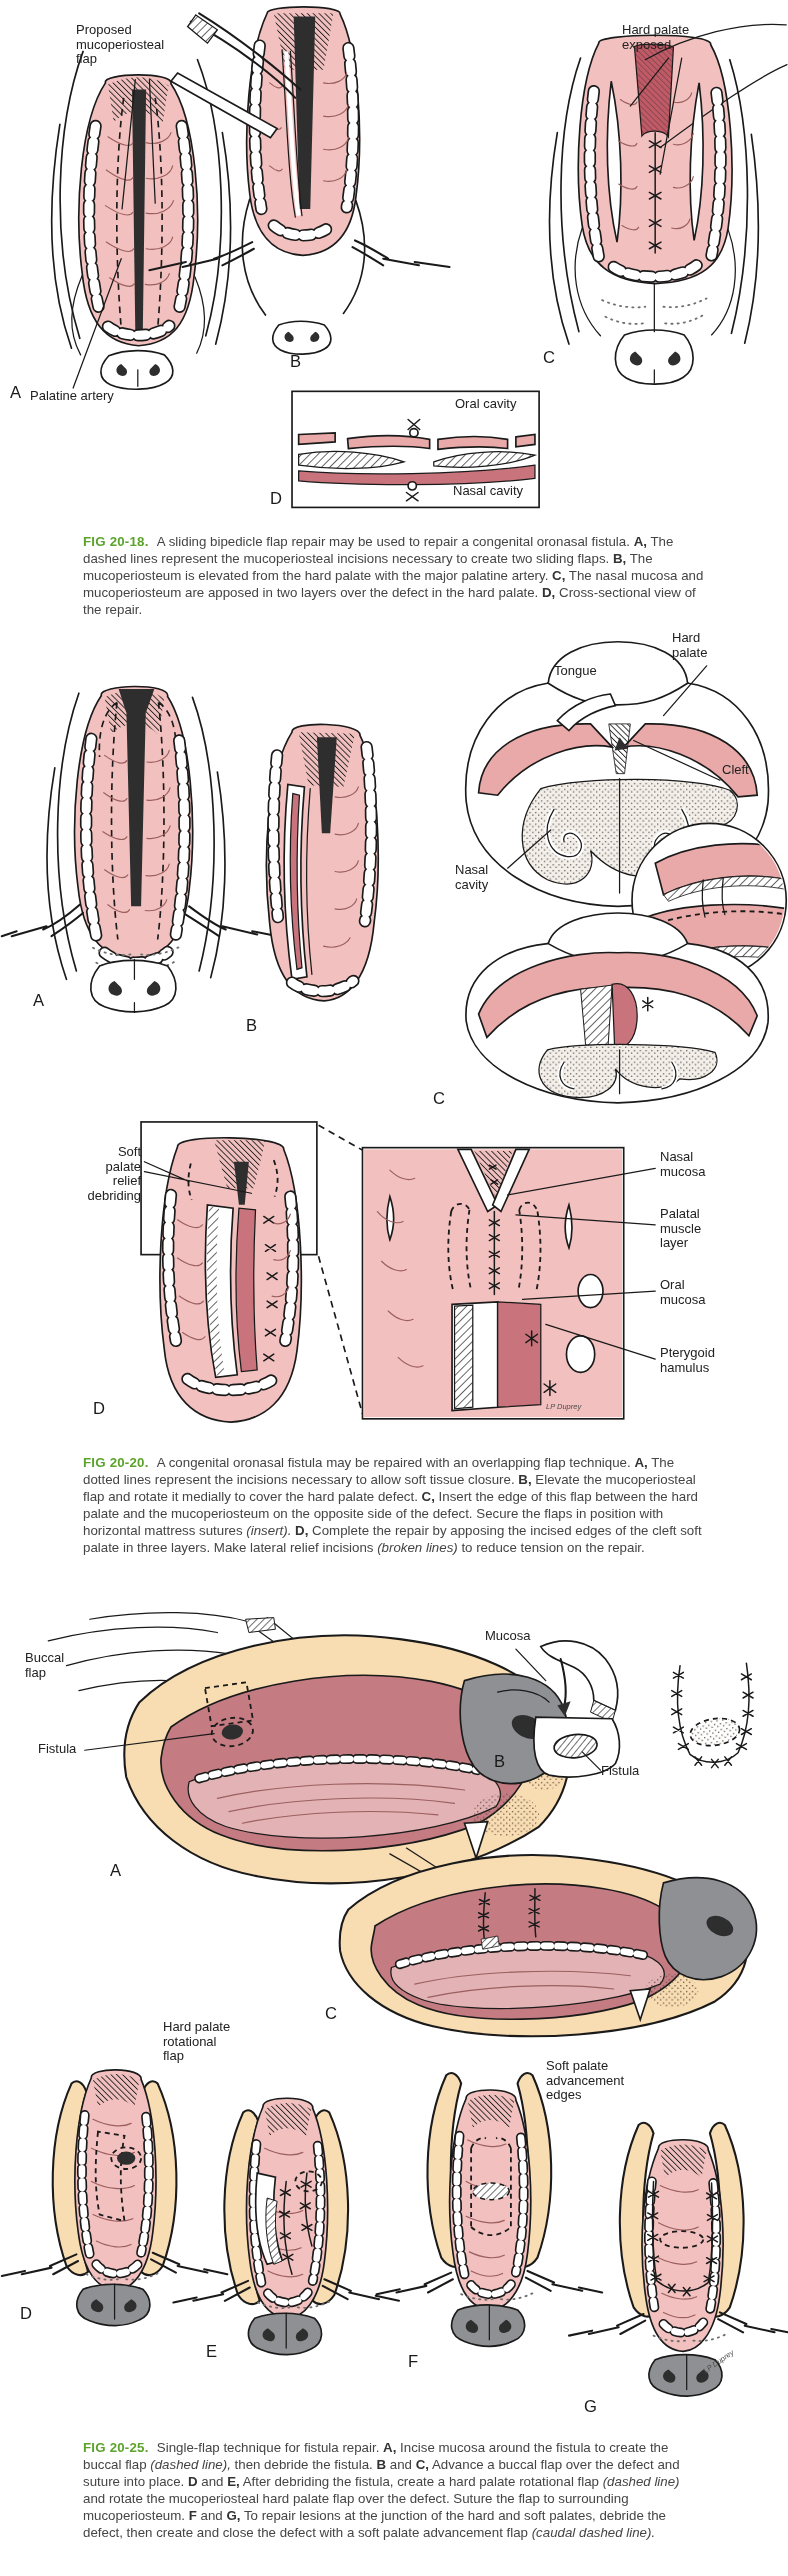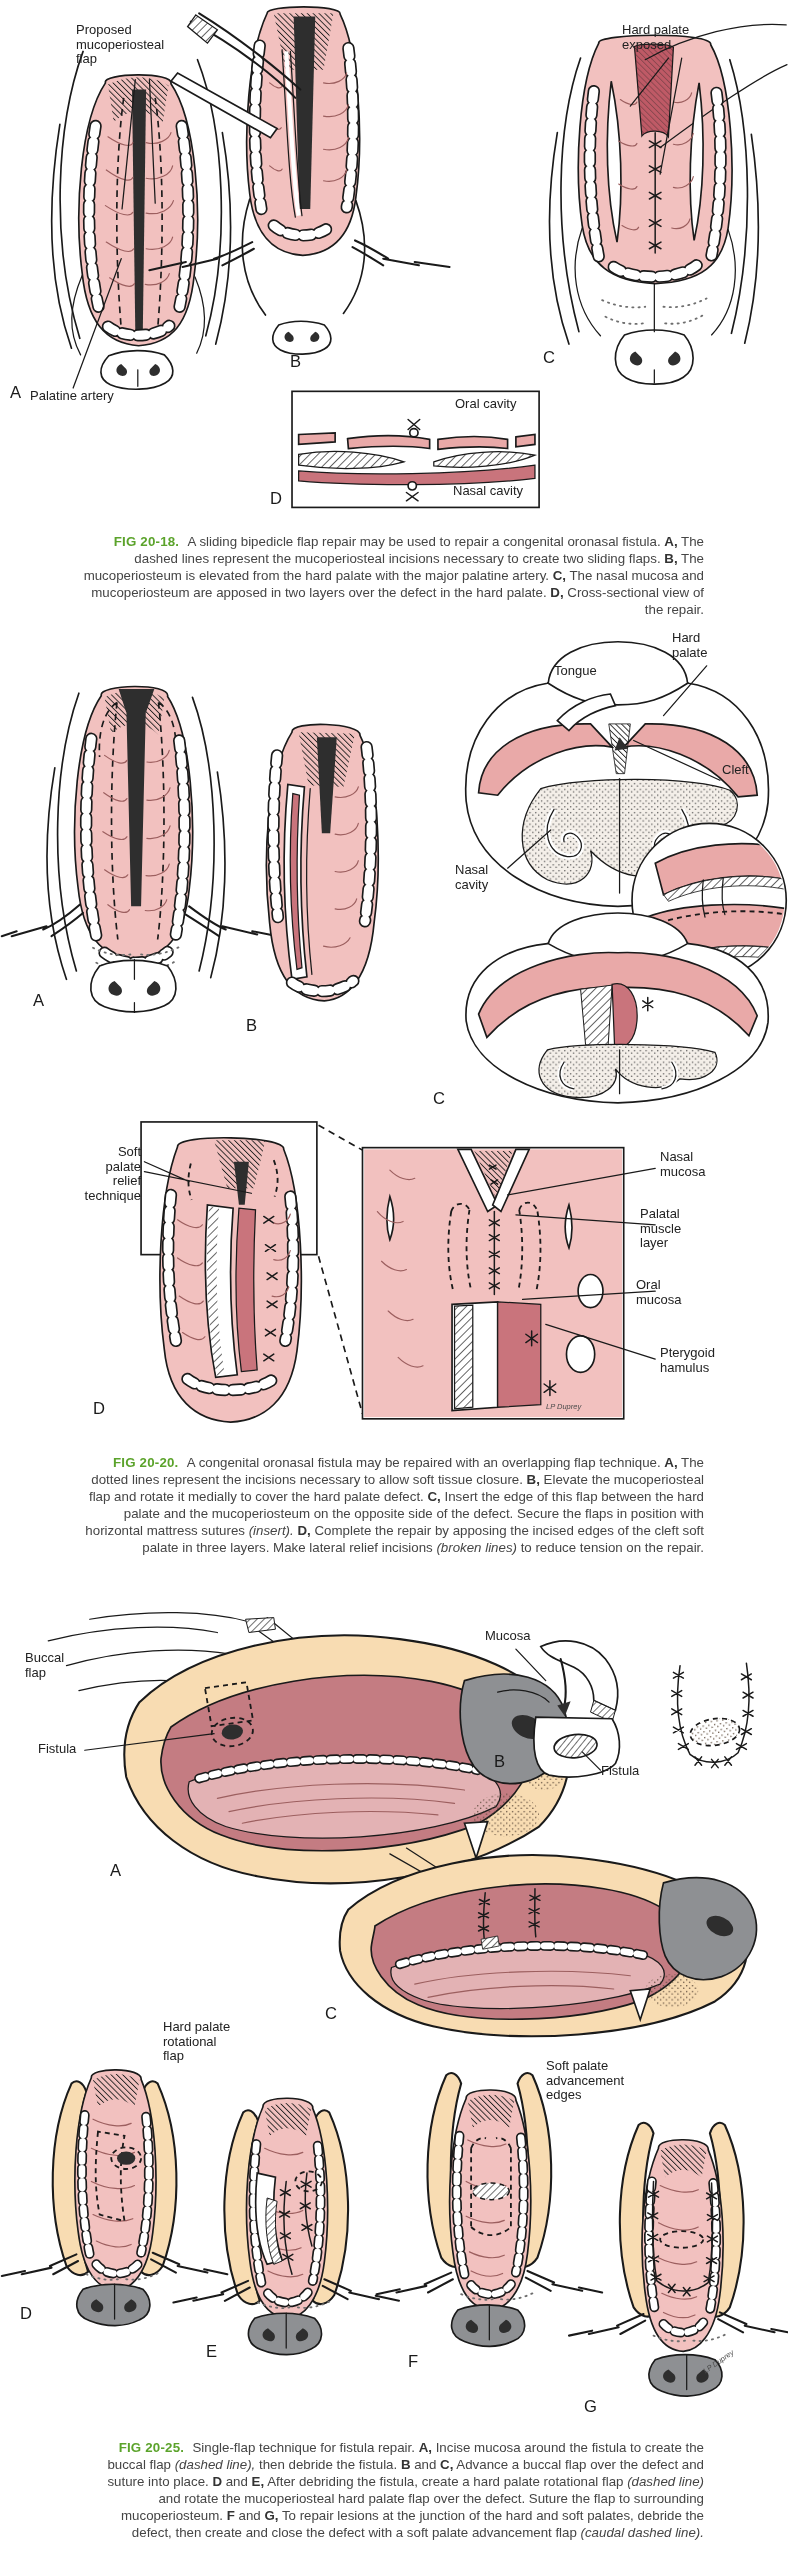--- a/index.html
+++ b/index.html
@@ -9,21 +9,21 @@
   .figblock svg{position:absolute;left:0;top:0;}
   .lbl{position:absolute;font:13px/1.12 "Liberation Sans",sans-serif;color:#222;
        white-space:pre-line;}
   .ctr{}
   .rt{text-align:right}
   .bld{font-weight:normal}
   .letter{position:absolute;font:16.6px/1 "Liberation Sans",sans-serif;color:#1a1a1a;}
   .sig{position:absolute;font:italic 7.5px/1 "Liberation Sans",sans-serif;color:#4a4a4a;}
   .sig.rot{transform:rotate(-35deg);}
   .caption{position:absolute;left:83px;width:621px;
-           font:13.3px/17px "Liberation Sans",sans-serif;color:#454545;text-align:right;}
+           font:13.3px/17px "Liberation Sans",sans-serif;color:#454545;}
   .caption .tag{font-weight:bold;color:#5ba32b;margin-right:8.3px;letter-spacing:0.2px;}
   .caption .b{font-weight:bold;color:#333;}
   .caption .i{font-style:italic;}
   
   .ln{fill:none;stroke:#1a1a1a;stroke-width:2;stroke-linecap:round}
   .ln15{fill:none;stroke:#1a1a1a;stroke-width:1.5;stroke-linecap:round}
   .ln25{fill:none;stroke:#1a1a1a;stroke-width:2.5;stroke-linecap:round}
   .pk{fill:#f2c1bf;stroke:#1a1a1a;stroke-width:2}
   .pkm{fill:#e9a9a8;stroke:#1a1a1a;stroke-width:2}
   .rs{fill:#c9747c;stroke:#1a1a1a;stroke-width:1.5}
@@ -305,27 +305,27 @@
 
     <div class="lbl ctr" style="left:672px;top:0px;width:79px">Hard
 palate</div>
     <div class="lbl" style="left:554px;top:33px">Tongue</div>
     <div class="lbl" style="left:722px;top:132px">Cleft</div>
     <div class="lbl" style="left:455px;top:232px">Nasal
 cavity</div>
     <div class="lbl rt" style="left:48px;top:514px;width:93px">Soft
 palate
 relief
-technique</div>
+debriding</div>
     <div class="lbl" style="left:660px;top:519px">Nasal
 mucosa</div>
-    <div class="lbl" style="left:640px;top:576px">Palatal
+    <div class="lbl" style="left:660px;top:576px">Palatal
 muscle
 layer</div>
-    <div class="lbl" style="left:636px;top:647px">Oral
+    <div class="lbl" style="left:660px;top:647px">Oral
 mucosa</div>
     <div class="lbl" style="left:660px;top:715px">Pterygoid
 hamulus</div>
     <div class="letter" style="left:33px;top:362px">A</div>
     <div class="letter" style="left:246px;top:387px">B</div>
     <div class="letter" style="left:433px;top:460px">C</div>
     <div class="letter" style="left:93px;top:770px">D</div>
     <div class="sig" style="left:546px;top:772px">LP Duprey</div>
   </section>
 

